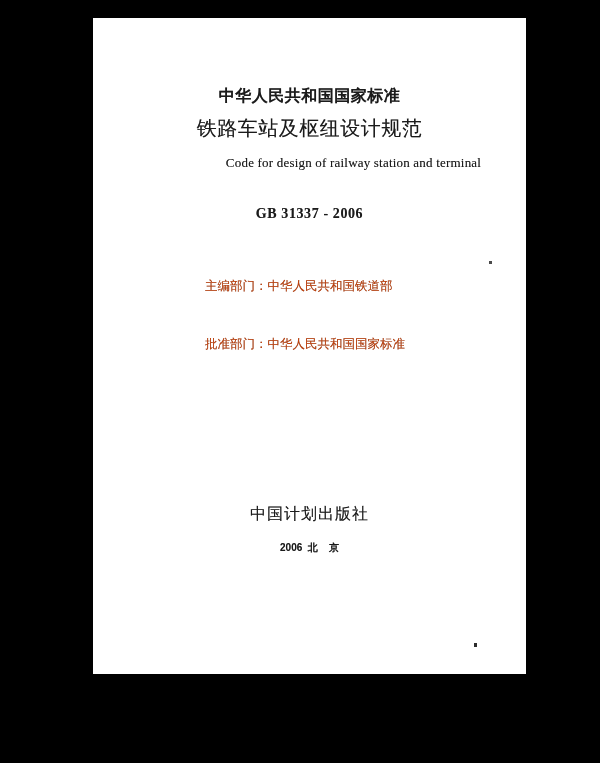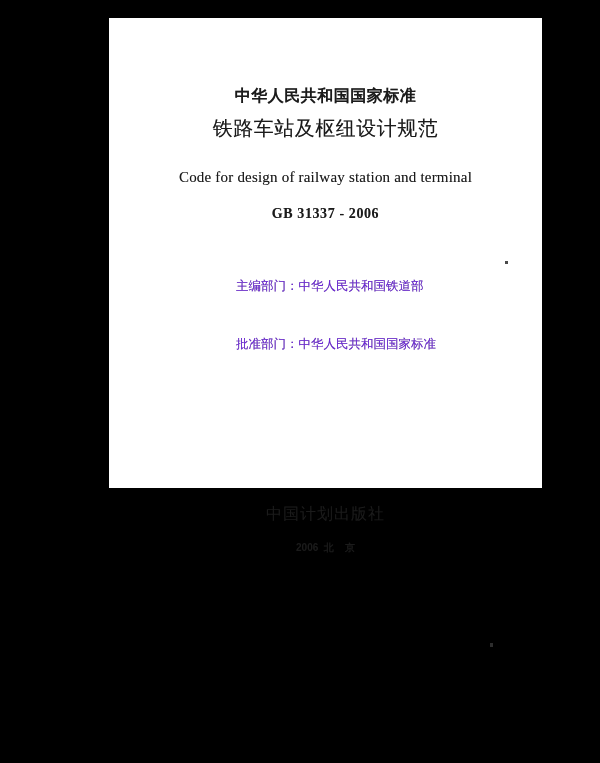--- a/index.html
+++ b/index.html
@@ -13,23 +13,22 @@
     height: 763px;
     background: #000000;
     overflow: hidden;
     font-family: "Liberation Serif", "DejaVu Serif", serif;
   }
   .paper {
     position: absolute;
     left: 93px;
     top: 18px;
     width: 433px;
-    height: 470px;
+    height: 656px;
     background: #ffffff;
-    margin-left: 16px;
   }
   .paper .line {
     position: absolute;
     left: 0;
     width: 100%;
     text-align: center;
     color: #1b1b1b;
     text-shadow: 0 0 0.6px rgba(20,20,20,0.45);
     white-space: pre;
   }
@@ -41,36 +40,37 @@
     letter-spacing: 0.5px;
   }
   .title-zh {
     top: 97px;
     margin: 0;
     font-size: 20px;
     font-weight: normal;
     letter-spacing: 0.5px;
   }
   .title-en {
-    top: 151px;
-    font-size: 15px;
+    top: 137px;
+    font-size: 13px;
     letter-spacing: 0.2px;
     color: #262626;
+    padding-left: 44px;
   }
   .std-number {
     top: 188px;
     font-weight: bold;
     font-size: 14px;
     letter-spacing: 0.6px;
   }
   .details {
     position: absolute;
-    left: 127px;
+    left: 112px;
     top: 220px;
-    color: #6d28d9;
+    color: #c2410c;
     text-shadow: 0 0 0.6px rgba(20,20,20,0.45);
     font-size: 12.5px;
     line-height: 19.4px;
     white-space: pre;
   }
   .publisher {
     top: 486px;
     font-size: 16px;
     letter-spacing: 1px;
     font-family: Liberation Serif, serif;

